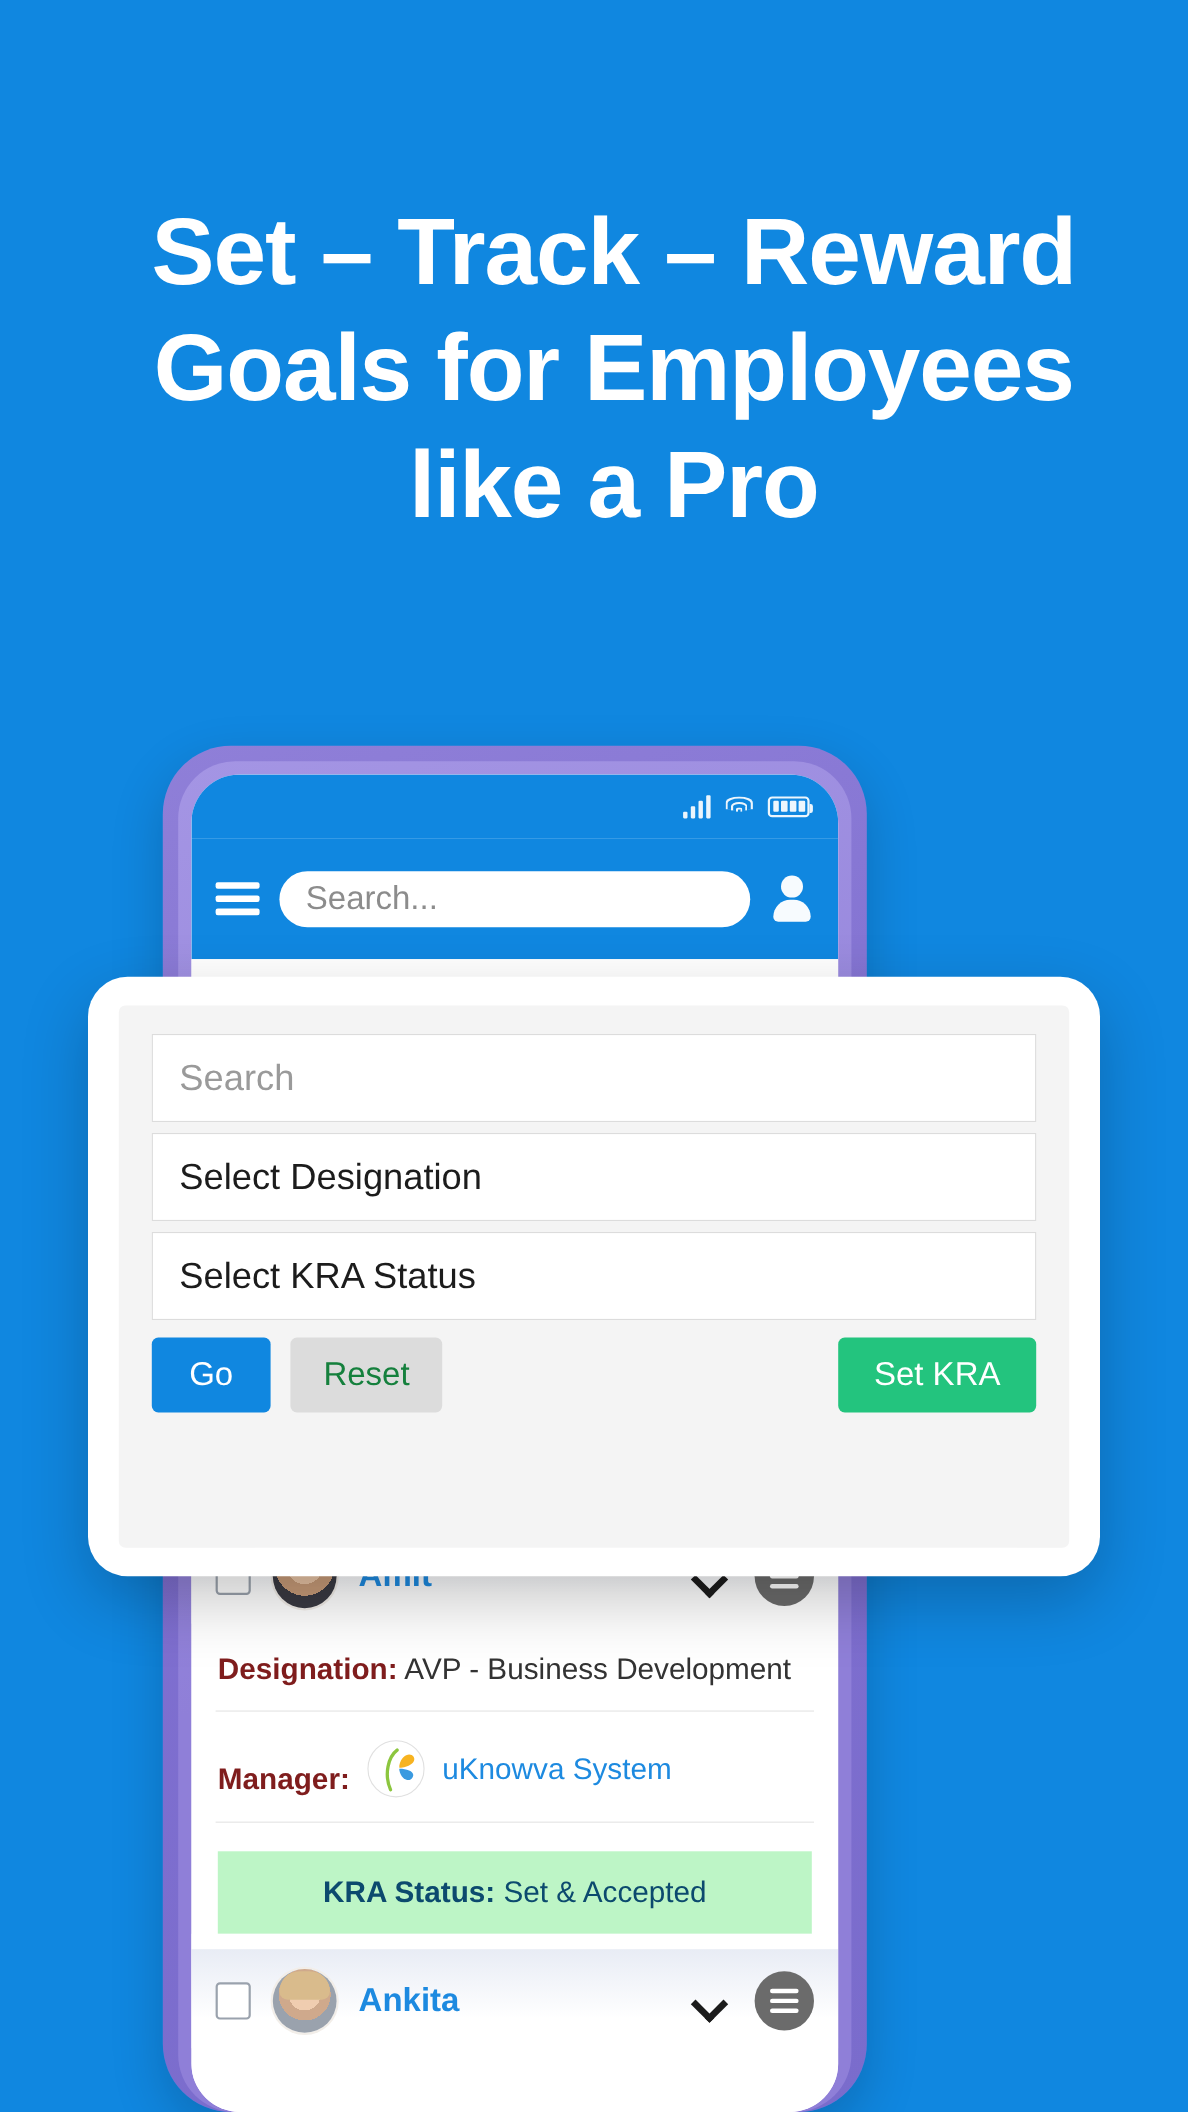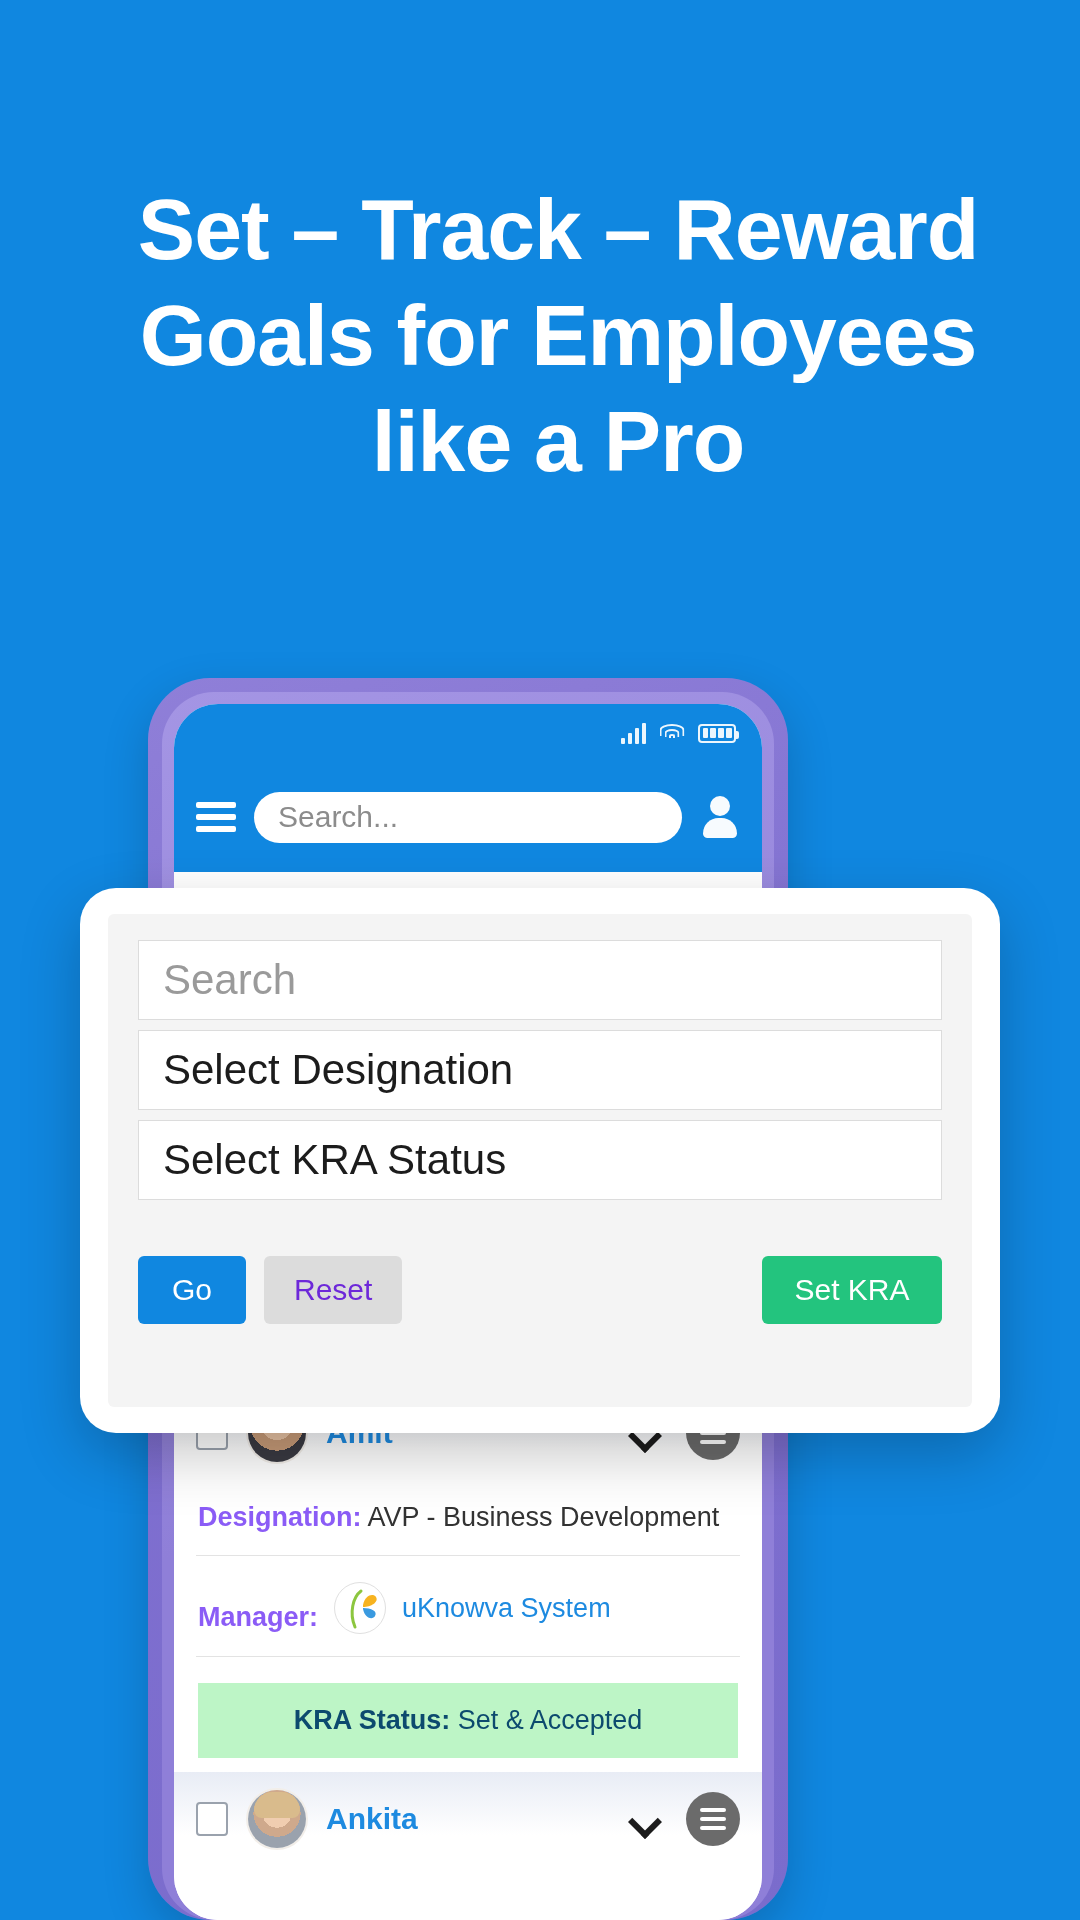--- a/index.html
+++ b/index.html
@@ -115,21 +115,21 @@
   .row-menu { width:54px; height:54px; border-radius:50%; background:#6b6b6b;
     display:flex; flex-direction:column; align-items:center; justify-content:center; gap:5px; flex:0 0 auto;}
   .row-menu i{ display:block; width:26px; height:4px; background:#fff; border-radius:2px;}
   .row-menu i:nth-child(1){width:26px}
   .row-menu i:nth-child(2){width:26px}
   .row-menu i:nth-child(3){width:26px}
 
   .emp-detail { padding:0 22px; }
   .det-line { padding:26px 2px 22px 2px; border-bottom:1px solid #e3e3e3;
     font-size:27px; color:#333; }
-  .det-line b{ color:#8b5cf6;margin-top:18px; }
+  .det-line b{ color:#7f1d1d;margin-top:18px; }
   .det-line.mgr{ display:flex; align-items:center; gap:16px; }
   .mgr-logo { width:52px; height:52px; border-radius:50%; background:#fff;
     border:1px solid #e0e0e0; position:relative; flex:0 0 auto; overflow:hidden;}
   .mgr-link{ color:#1d8ae0; font-size:27px; }
   .kra-badge { margin:26px 2px 0 2px; background:#bdf5c6; text-align:center;
     padding:22px 10px; font-size:27px; color:#0c4a6e;}
   .kra-badge b{font-weight:bold;}
 
   .row-sep { height:14px; background:#ffffff; }
 
@@ -140,28 +140,28 @@
     width:920px; height:545px;
     background:#ffffff;
     border-radius:36px;
     box-shadow:0 22px 60px rgba(0,0,0,0.22);
     padding:26px 28px;
   }
   .modal-inner { background:#f4f4f4; width:100%; height:100%; border-radius:6px; padding:26px 30px; }
   .field {
     background:#ffffff; border:1px solid #dcdcdc;
     height:80px; display:flex; align-items:center;
-    padding:0 24px; font-size:42px; color:#1c1c1c; margin-bottom:10px;
+    padding:0 24px; font-size:33px; color:#1c1c1c; margin-bottom:10px;
   }
   .field.placeholder { color:#9a9a9a; }
   .btn-row { display:flex; align-items:flex-end; gap:18px; margin-top:16px; }
   .btn { border:none; border-radius:6px; height:68px; padding:0 30px;
     font-size:30px; font-family:"Liberation Sans", sans-serif; cursor:pointer; }
   .btn-go { background:#1087e0; color:#fff; min-width:108px;}
-  .btn-reset { background:#dcdcdc; color:#6d28d9; min-width:108px;margin-top:40px;}
+  .btn-reset { background:#dcdcdc; color:#15803d; min-width:108px;}
   .btn-setkra { background:#23c47e; color:#fff; margin-left:auto; min-width:180px;}
 </style>
 </head>
 <body>
 
 <div class="headline">
   <div>Set – Track – Reward</div>
   <div>Goals for Employees</div>
   <div>like a Pro</div>
 </div>

